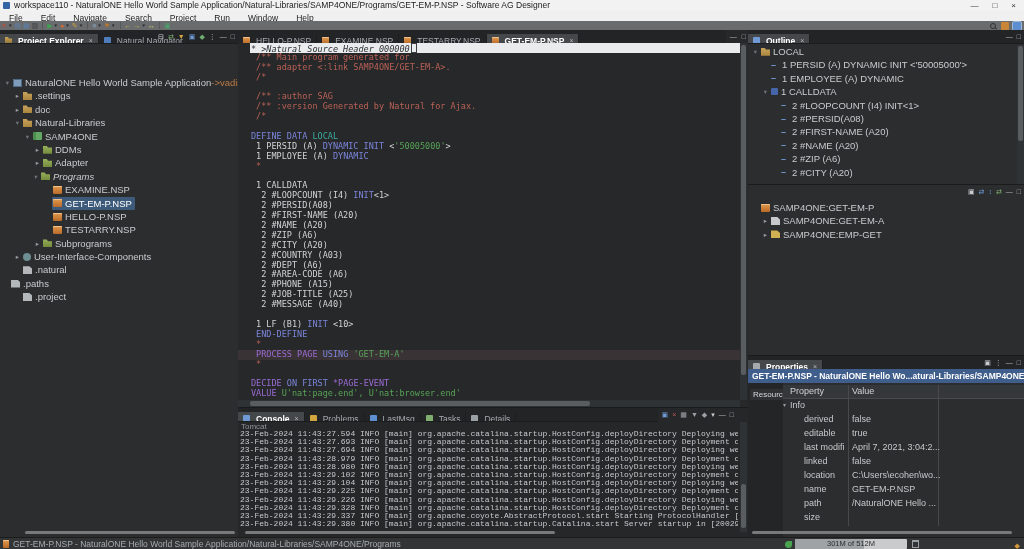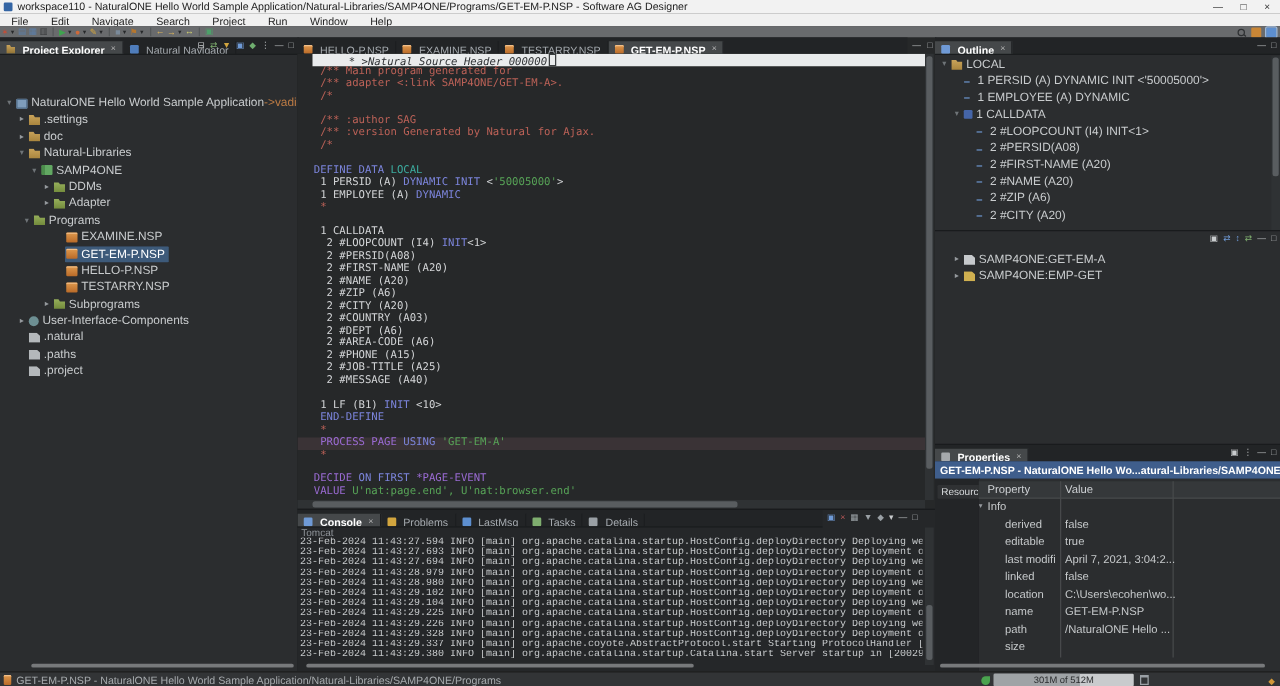--- a/index.html
+++ b/index.html
@@ -81,21 +81,21 @@
   .eminmax{position:absolute;right:2px;top:0;height:13px;display:flex;gap:5px;align-items:center;font-size:7px;color:#b5b8ba;}
   .ecode{position:absolute;left:0;top:13px;width:502px;height:357px;overflow:hidden;
          font-family:"DejaVu Sans Mono",monospace;font-size:8.5px;background:#262829;}
   .eline{position:relative;height:9.9px;line-height:9.9px;white-space:pre;padding-left:13px;}
   .eline>span{position:relative;}
   .eline.hdr::before{content:"";position:absolute;left:12px;right:0;top:0;bottom:0;background:#e9ebec;}
   .eline.hl::before{content:"";position:absolute;left:0;right:0;top:0;bottom:0;background:#3a3336;}
   .mk{position:absolute;left:3px;top:2.5px;width:5px;height:5px;border-radius:50%;background:#4d7fc0;}
   .mk.bar{left:0;top:0;width:3px;height:9.9px;border-radius:0;}
   .sg-c{color:#bb6157;} .sg-p{color:#d2d4d6;} .sg-kv{color:#7c85dc;} .sg-kp{color:#9b6bd4;}
-  .sg-kt{color:#3cab9e;} .sg-s{color:#57a357;} .sg-h{color:#2e3134;font-style:italic;margin-left:28px;}
+  .sg-kt{color:#3cab9e;} .sg-s{color:#57a357;} .sg-h{color:#2e3134;font-style:italic;}
   .cursorbox{display:inline-block;width:4px;height:8px;border:1px solid #3a3d3f;vertical-align:-1px;margin-left:1px;}
   .vscroll{position:absolute;width:7px;background:#2f3234;}
   .vthumb{position:absolute;left:1px;width:5px;background:#595d60;border-radius:2px;}
   .ehscroll{position:absolute;left:0;top:370px;width:502px;height:7px;background:#2f3234;}
   .ehthumb{position:absolute;left:12px;top:1px;width:340px;height:5px;background:#595d60;border-radius:2px;}
 
   
   .consolepanel{position:absolute;left:0;top:377px;width:510px;height:130px;background:#252729;border-top:1px solid #191b1d;}
   .ctabs{position:absolute;left:0;top:0;width:420px;height:13px;}
   .chicons{right:14px;}
@@ -230,21 +230,21 @@
             <span>DDMs</span>
           </span>
         </div>
         <div class="trow" style="padding-left: 33px;">
           <span class="arrow">▸</span>
           <span class="selwrap">
             <span class="ic ic-folder-green"></span>
             <span>Adapter</span>
           </span>
         </div>
-        <div class="trow" style="padding-left: 17px;">
+        <div class="trow" style="padding-left: 31px; font-style: italic;">
           <span class="arrow exp">▾</span>
           <span class="selwrap">
             <span class="ic ic-folder-green"></span>
             <span>Programs</span>
           </span>
         </div>
         <div class="trow" style="padding-left: 43px;">
           <span class="arrow"></span>
           <span class="selwrap">
             <span class="ic ic-nsp"></span>
@@ -286,21 +286,21 @@
             <span>User-Interface-Components</span>
           </span>
         </div>
         <div class="trow" style="padding-left: 13px;">
           <span class="arrow"></span>
           <span class="selwrap">
             <span class="ic ic-file-gray"></span>
             <span>.natural</span>
           </span>
         </div>
-        <div class="trow" style="padding-left: 13px;">
+        <div class="trow" style="padding-left: 1px;">
           <span class="arrow"></span>
           <span class="selwrap">
             <span class="ic ic-file-gray"></span>
             <span>.paths</span>
           </span>
         </div>
         <div class="trow" style="padding-left: 13px;">
           <span class="arrow"></span>
           <span class="selwrap">
             <span class="ic ic-file-gray"></span>
@@ -513,20 +513,27 @@
 
     <div class="hicons" id="dhicons" style="right:3px;top:155px;">
         <span class="hi" style="color: rgb(201, 204, 206);">▣</span>
         <span class="hi" style="color: rgb(111, 154, 214);">⇄</span>
         <span class="hi" style="color: rgb(111, 154, 214);">↕</span>
         <span class="hi" style="color: rgb(127, 174, 111);">⇄</span>
         <span class="hi" style="color: rgb(181, 184, 186);">—</span>
         <span class="hi" style="color: rgb(181, 184, 186);">□</span>
       </div>
     <div class="rtree" id="dtree" style="top:171px;height:166px;">
+        <div class="trow" style="padding-left: 3px;">
+          <span class="arrow"></span>
+          <span class="selwrap">
+            <span class="ic ic-nsp"></span>
+            <span>SAMP4ONE:GET-EM-P</span>
+          </span>
+        </div>
         <div class="trow" style="padding-left: 13px;">
           <span class="arrow">▸</span>
           <span class="selwrap">
             <span class="ic ic-adapter"></span>
             <span>SAMP4ONE:GET-EM-A</span>
           </span>
         </div>
         <div class="trow" style="padding-left: 13px;">
           <span class="arrow">▸</span>
           <span class="selwrap">

